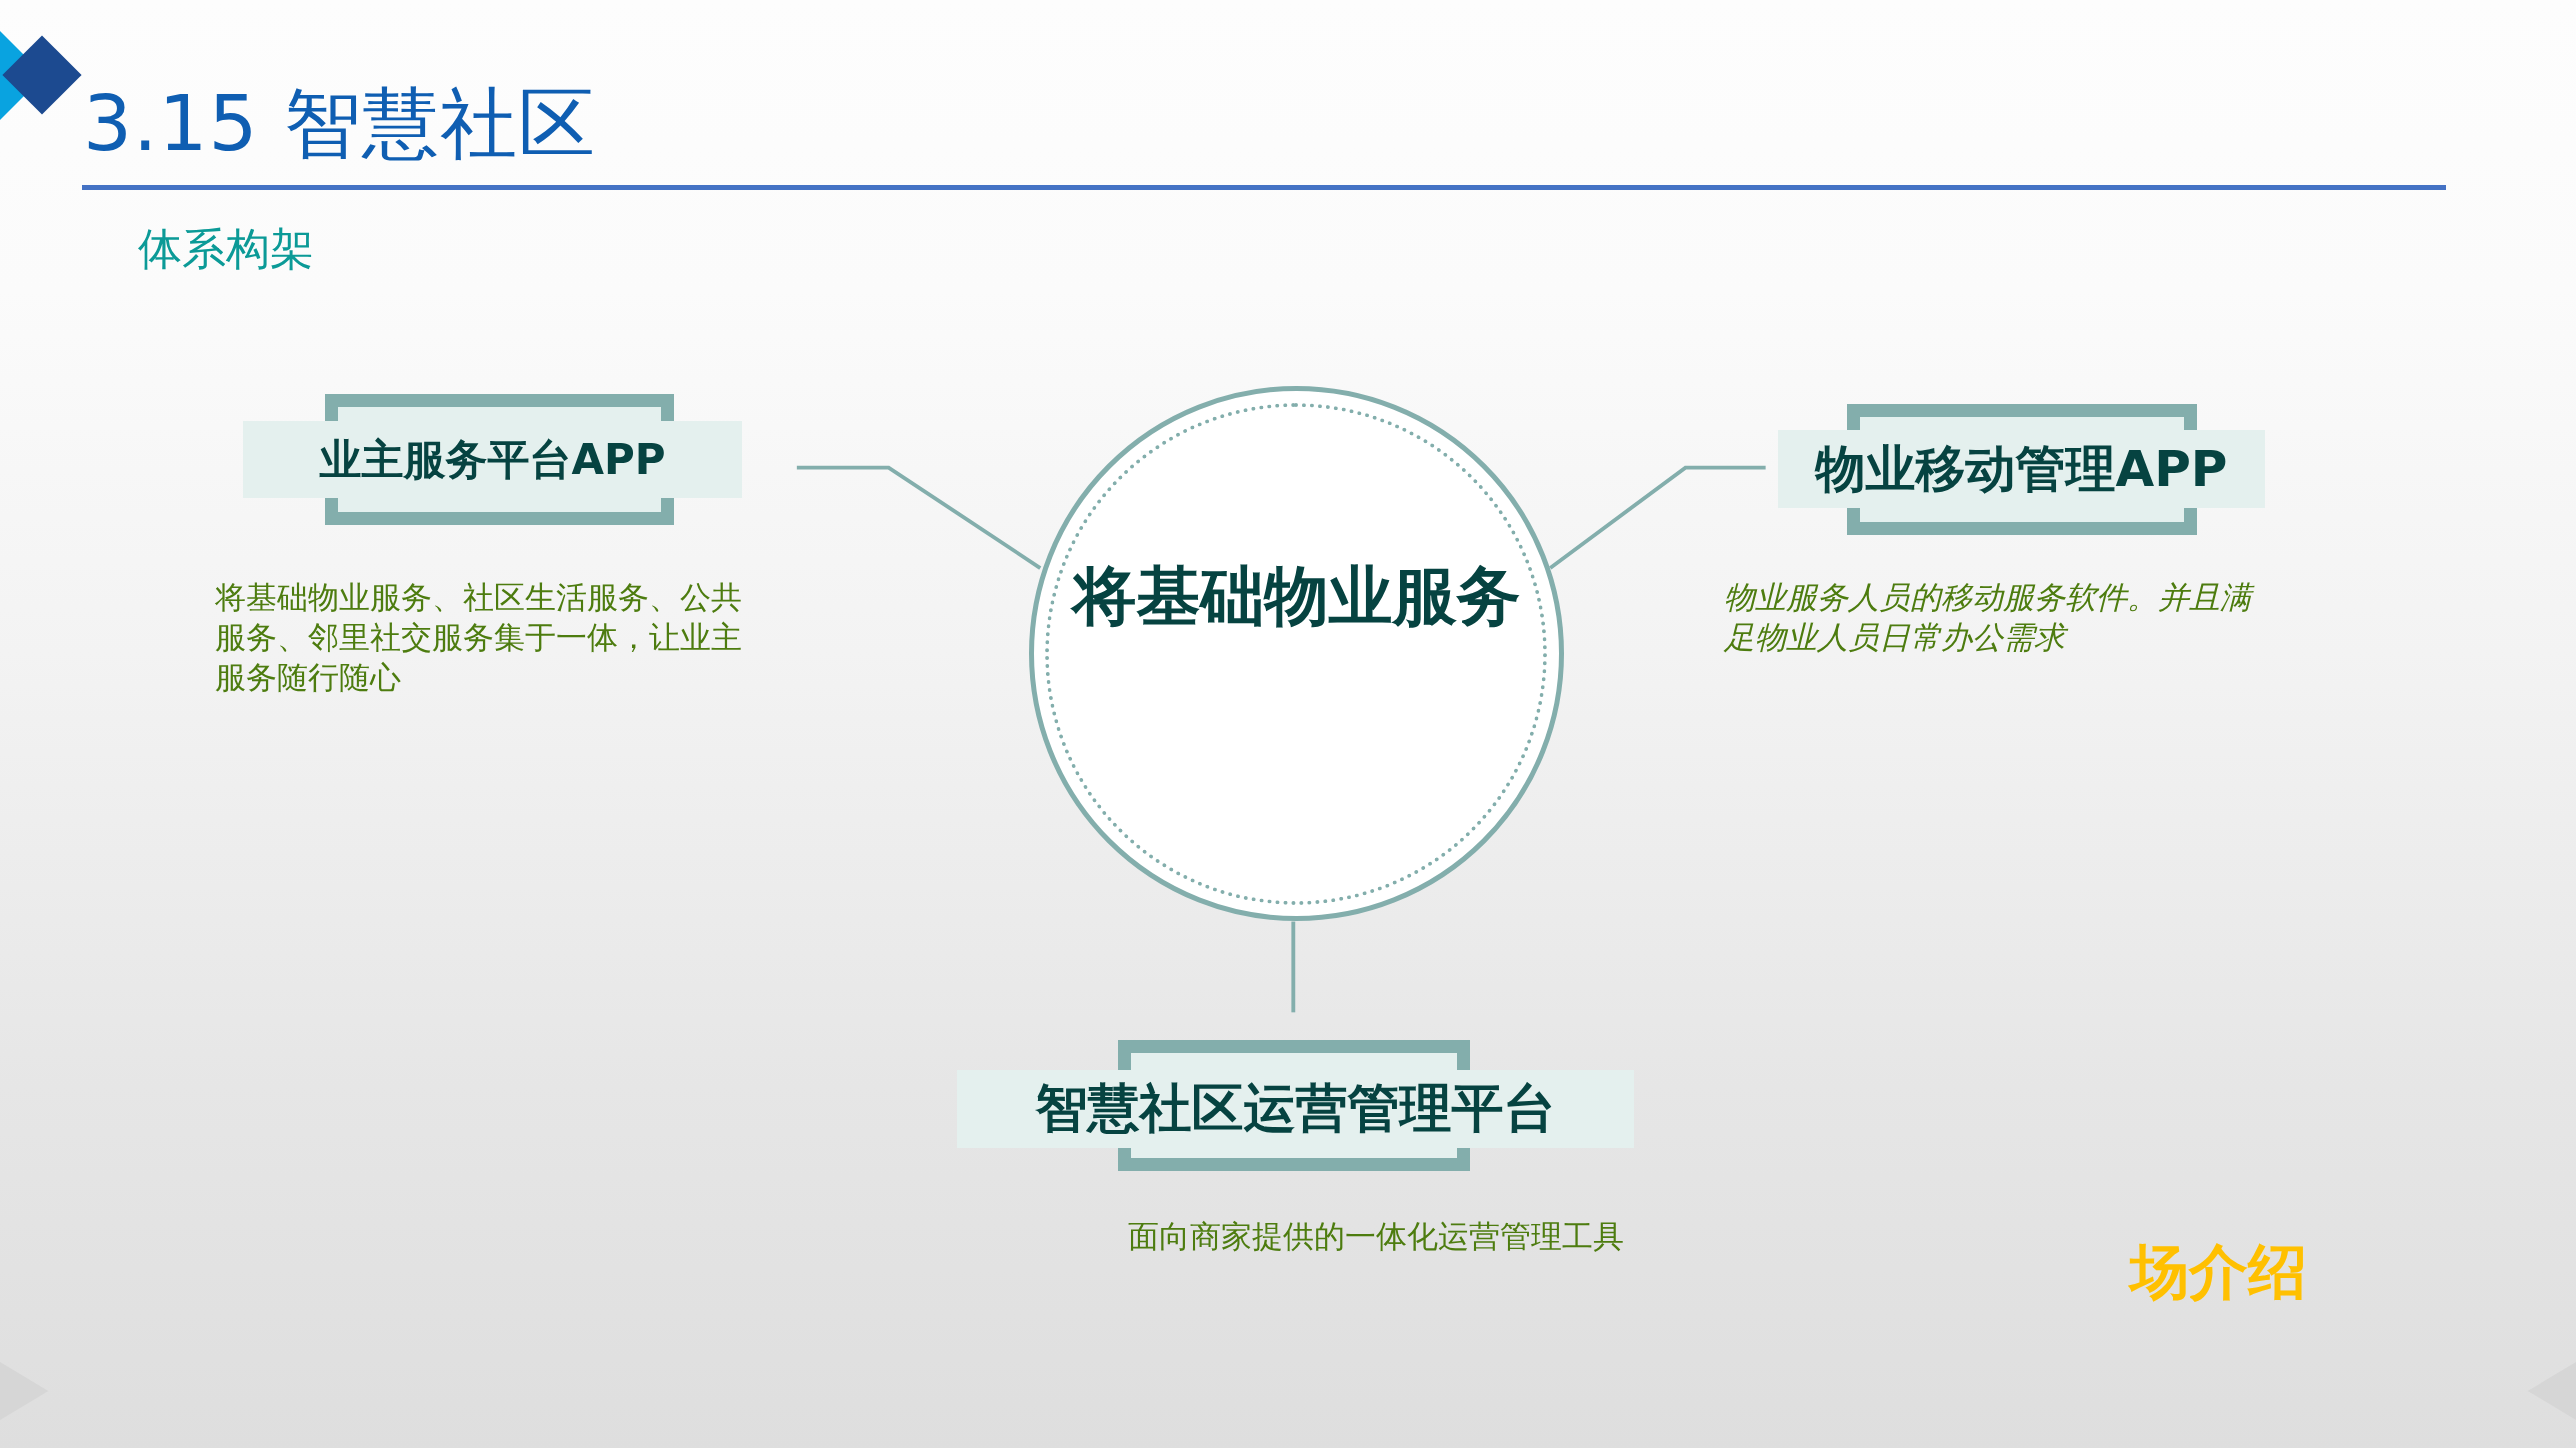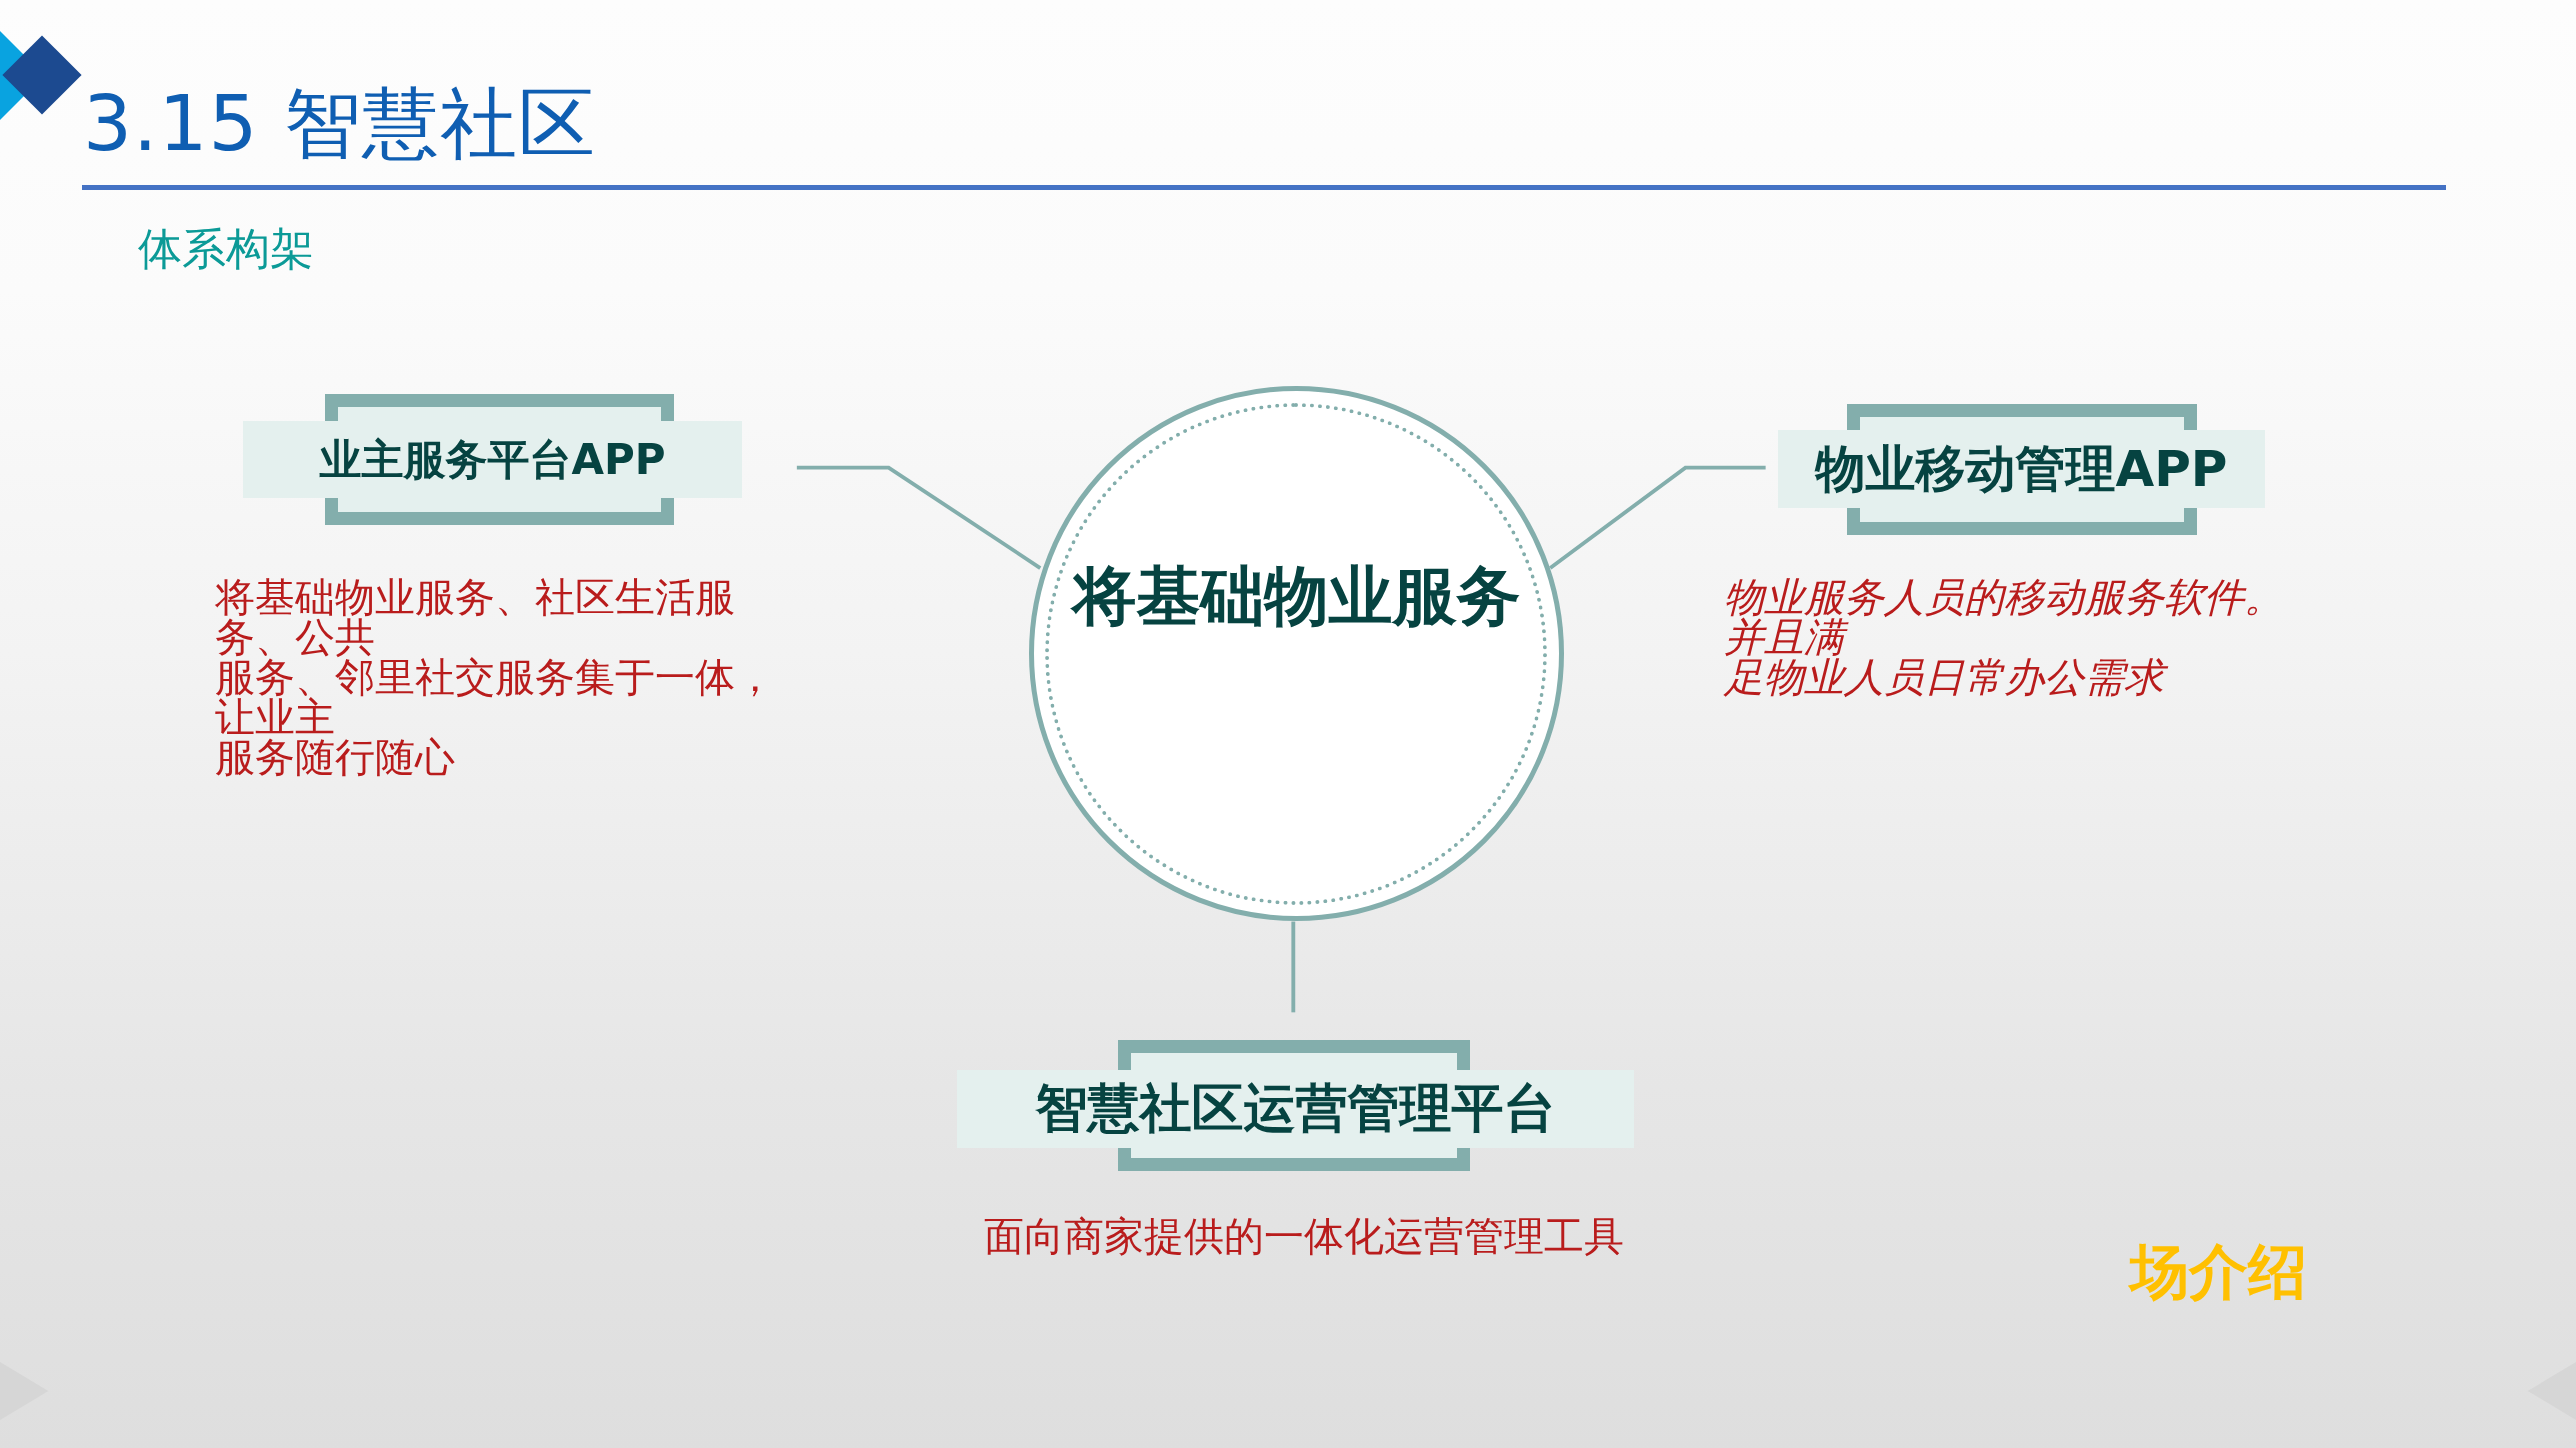--- a/index.html
+++ b/index.html
@@ -22,21 +22,21 @@
     font-family: "DejaVu Serif", serif; white-space: nowrap;
   }
   .bracket {
     position: absolute; border: 13.5px solid #83AEAC; box-sizing: border-box; background: #E4F0EE;
   }
   .band {
     position: absolute; background: #E4F0EE; display: flex; align-items: center; justify-content: center;
     color: #064341; font-weight: bold; white-space: nowrap; font-family: "DejaVu Sans", sans-serif;
   }
   .desc {
-    position: absolute; color: #b91c1c; font-size: 40px; line-height: 40px;
+    position: absolute; color: #4d7c0f; font-size: 31px; line-height: 40px;
     font-family: "DejaVu Sans", sans-serif;
   }
   #circle-outer {
     left: 1029px; top: 386px; width: 535px; height: 535px; border-radius: 50%;
     border: 5.8px solid #83AEAC; box-sizing: border-box; background: #ffffff;
   }
   #circle-inner {
     left: 1045px; top: 403px; width: 502px; height: 502px; border-radius: 50%;
     border: 4.8px dotted #83AEAC; box-sizing: border-box;
   }

